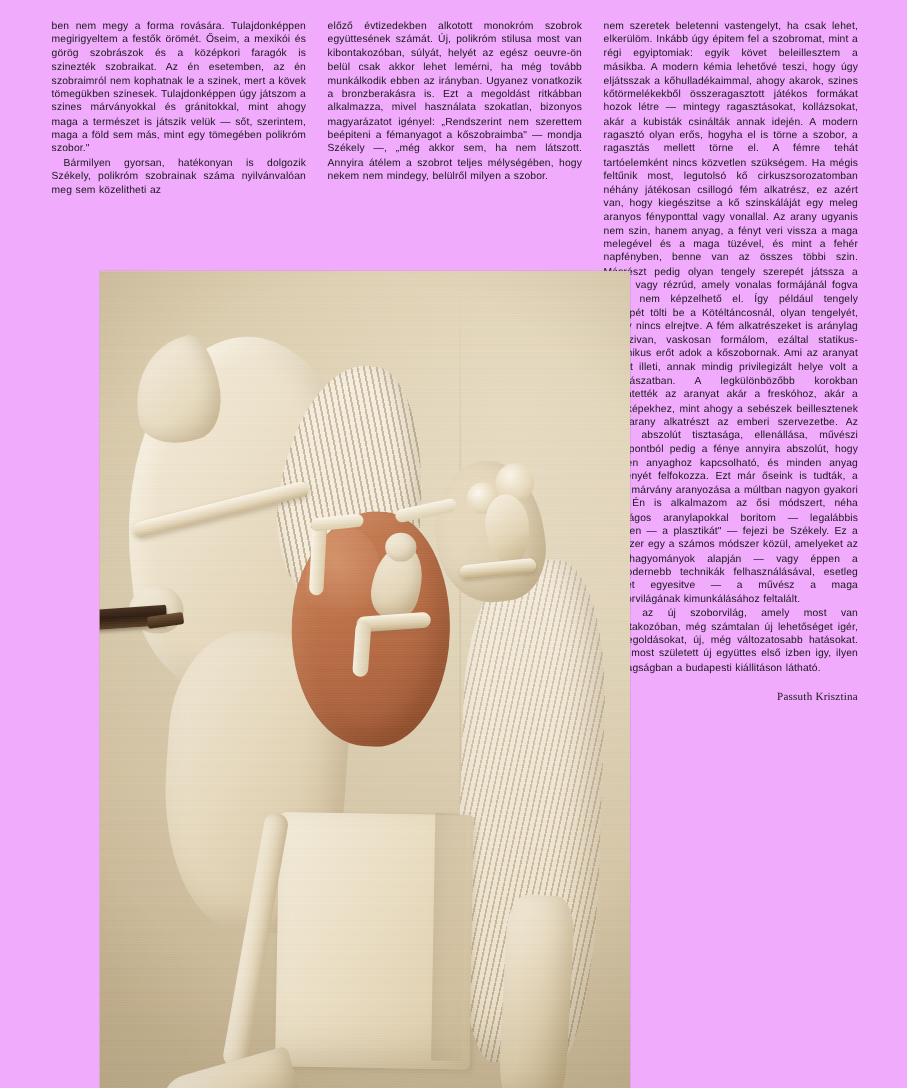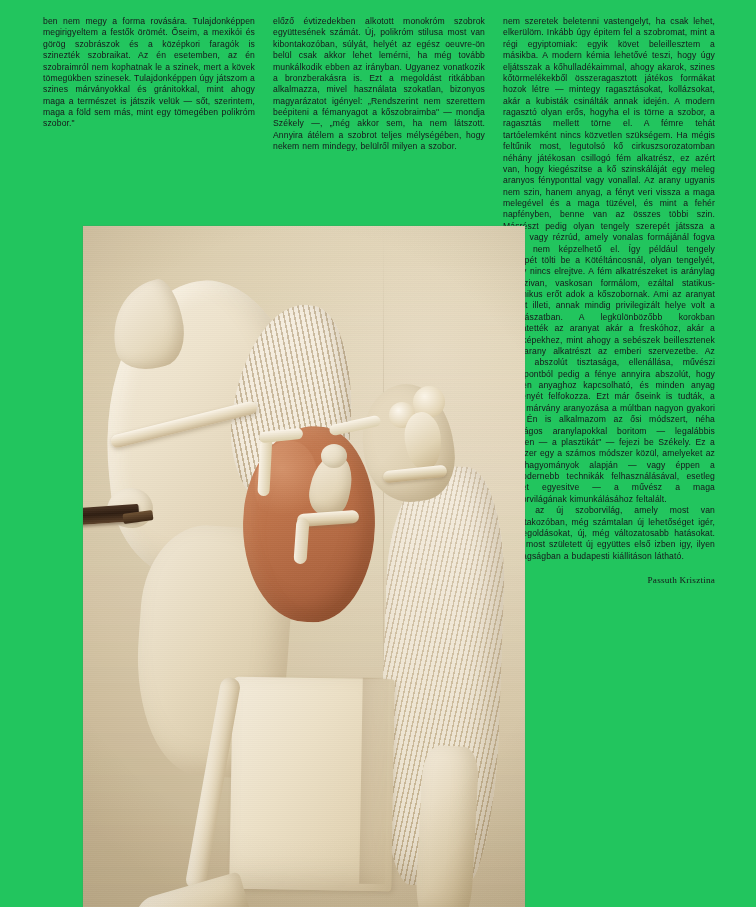--- a/index.html
+++ b/index.html
@@ -13,21 +13,21 @@
     position: relative;
     font-family: "Liberation Sans", sans-serif;
     background: #fdfcfa;
     overflow: hidden;
   }
 
   
   #page {
     position: absolute;
     inset: 0;
-    background: #22c55e;
+    background: #f0abfc;
   }
 
   
   .cols {
     position: absolute;
     left: 43px;
     top: 16px;
     width: 672px;
     display: flex;
     gap: 0;
@@ -327,20 +327,21 @@
 </style>
 </head>
 <body>
 
 <div id="page">
 
   <div class="cols">
 
     <div class="col">
       <p class="para noind">ben nem megy a forma rovására. Tulajdonképpen megirigyeltem a festők örömét. Őseim, a mexikói és görög szobrászok és a középkori faragók is szinezték szobraikat. Az én esetemben, az én szobraimról nem kophatnak le a szinek, mert a kövek tömegükben szinesek. Tulajdonképpen úgy játszom a szines márványokkal és gránitokkal, mint ahogy maga a természet is játszik velük — sőt, szerintem, maga a föld sem más, mint egy tömegében polikróm szobor."</p>
+      <p class="para">Bármilyen gyorsan, hatékonyan is dolgozik Székely, polikróm szobrainak száma nyilvánvalóan meg sem közelitheti az</p>
     </div>
 
     <div class="col">
       <p class="para noind">előző évtizedekben alkotott monokróm szobrok együttesének számát. Új, polikróm stilusa most van kibontakozóban, súlyát, helyét az egész oeuvre-ön belül csak akkor lehet lemérni, ha még tovább munkálkodik ebben az irányban. Ugyanez vonatkozik a bronzberakásra is. Ezt a megoldást ritkábban alkalmazza, mivel használata szokatlan, bizonyos magyarázatot igényel: „Rendszerint nem szerettem beépiteni a fémanyagot a kőszobraimba" — mondja Székely —, „még akkor sem, ha nem látszott. Annyira átélem a szobrot teljes mélységében, hogy nekem nem mindegy, belülről milyen a szobor.</p>
     </div>
 
     <div class="col">
       <p class="para noind">nem szeretek beletenni vastengelyt, ha csak lehet, elkerülöm. Inkább úgy épitem fel a szobromat, mint a régi egyiptomiak: egyik követ beleillesztem a másikba. A modern kémia lehetővé teszi, hogy úgy eljátsszak a kőhulladékaimmal, ahogy akarok, szines kőtörmelékekből összeragasztott játékos formákat hozok létre — mintegy ragasztásokat, kollázsokat, akár a kubisták csinálták annak idején. A modern ragasztó olyan erős, hogyha el is törne a szobor, a ragasztás mellett törne el. A fémre tehát tartóelemként nincs közvetlen szükségem. Ha mégis feltűnik most, legutolsó kő cirkuszsorozatomban néhány játékosan csillogó fém alkatrész, ez azért van, hogy kiegészitse a kő szinskáláját egy meleg aranyos fényponttal vagy vonallal. Az arany ugyanis nem szin, hanem anyag, a fényt veri vissza a maga melegével és a maga tüzével, és mint a fehér napfényben, benne van az összes többi szin. Másrészt pedig olyan tengely szerepét játssza a bronz vagy rézrúd, amely vonalas formájánál fogva kőből nem képzelhető el. Így például tengely szerepét tölti be a Kötéltáncosnál, olyan tengelyét, amely nincs elrejtve. A fém alkatrészeket is aránylag masszivan, vaskosan formálom, ezáltal statikus-dinamikus erőt adok a kőszobornak. Ami az aranyat magát illeti, annak mindig privilegizált helye volt a szobrászatban. A legkülönbözőbb korokban hozzátették az aranyat akár a freskóhoz, akár a táblaképekhez, mint ahogy a sebészek beillesztenek egy arany alkatrészt az emberi szervezetbe. Az arany abszolút tisztasága, ellenállása, művészi szempontból pedig a fénye annyira abszolút, hogy minden anyaghoz kapcsolható, és minden anyag szinfényét felfokozza. Ezt már őseink is tudták, a fehér márvány aranyozása a múltban nagyon gyakori volt. Én is alkalmazom az ősi módszert, néha valóságos aranylapokkal boritom — legalábbis részben — a plasztikát" — fejezi be Székely. Ez a módszer egy a számos módszer közül, amelyeket az ősi hagyományok alapján — vagy éppen a legmodernebb technikák felhasználásával, esetleg ezeket egyesitve — a művész a maga szoborvilágának kimunkálásához feltalált.</p>
       <p class="para">Ez az új szoborvilág, amely most van kibontakozóban, még számtalan új lehetőséget igér, új megoldásokat, új, még változatosabb hatásokat. Ez a most született új együttes első izben igy, ilyen gazdagságban a budapesti kiállitáson látható.</p>
       <p class="byline">Passuth Krisztina</p>

